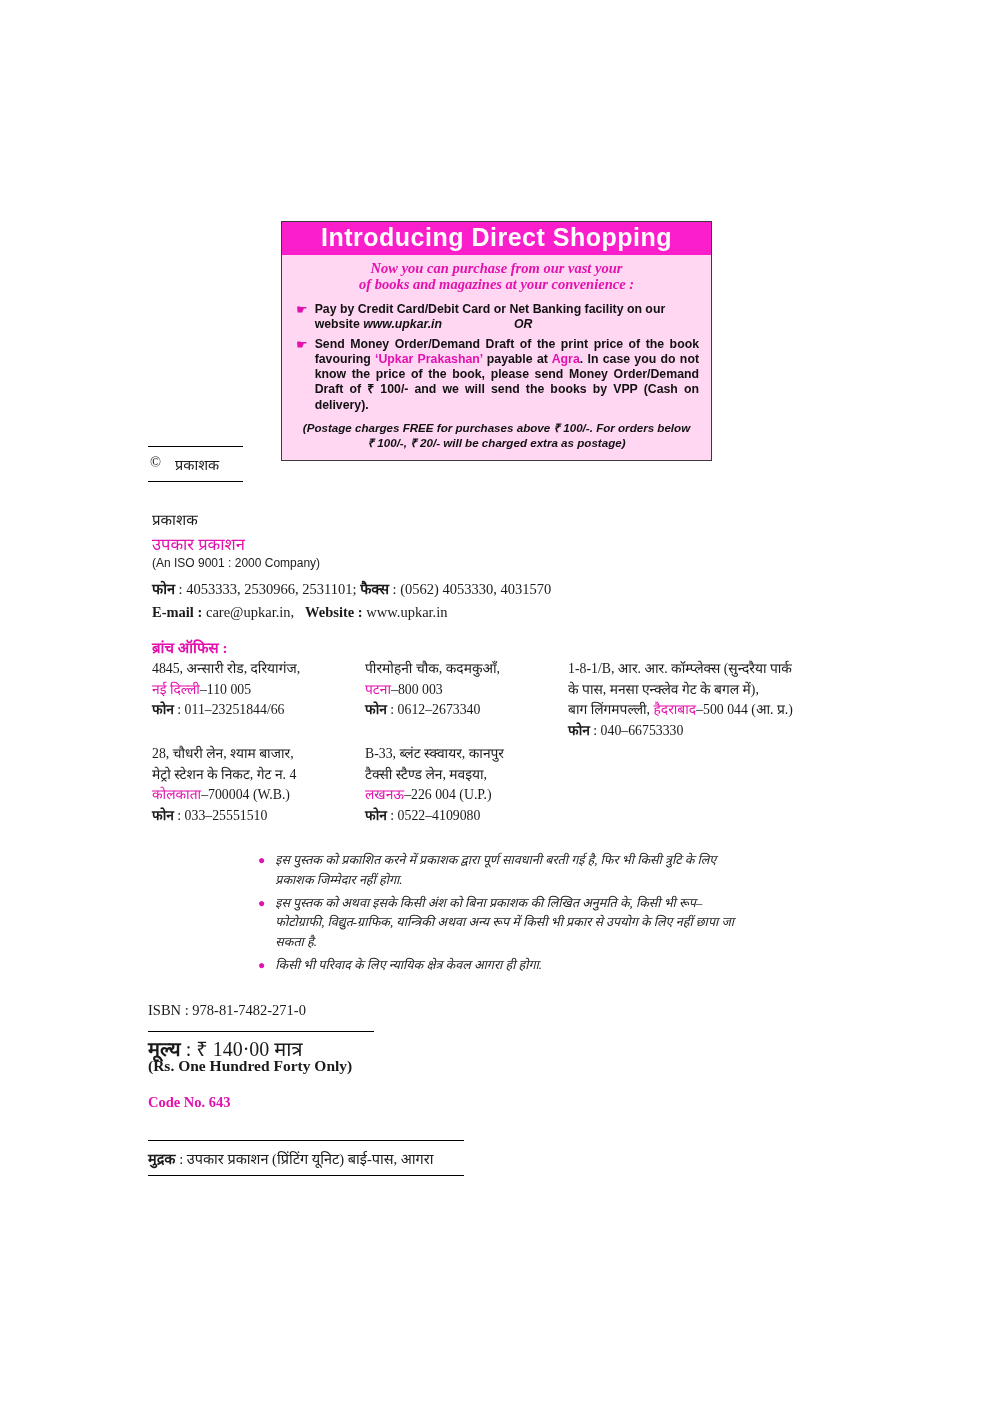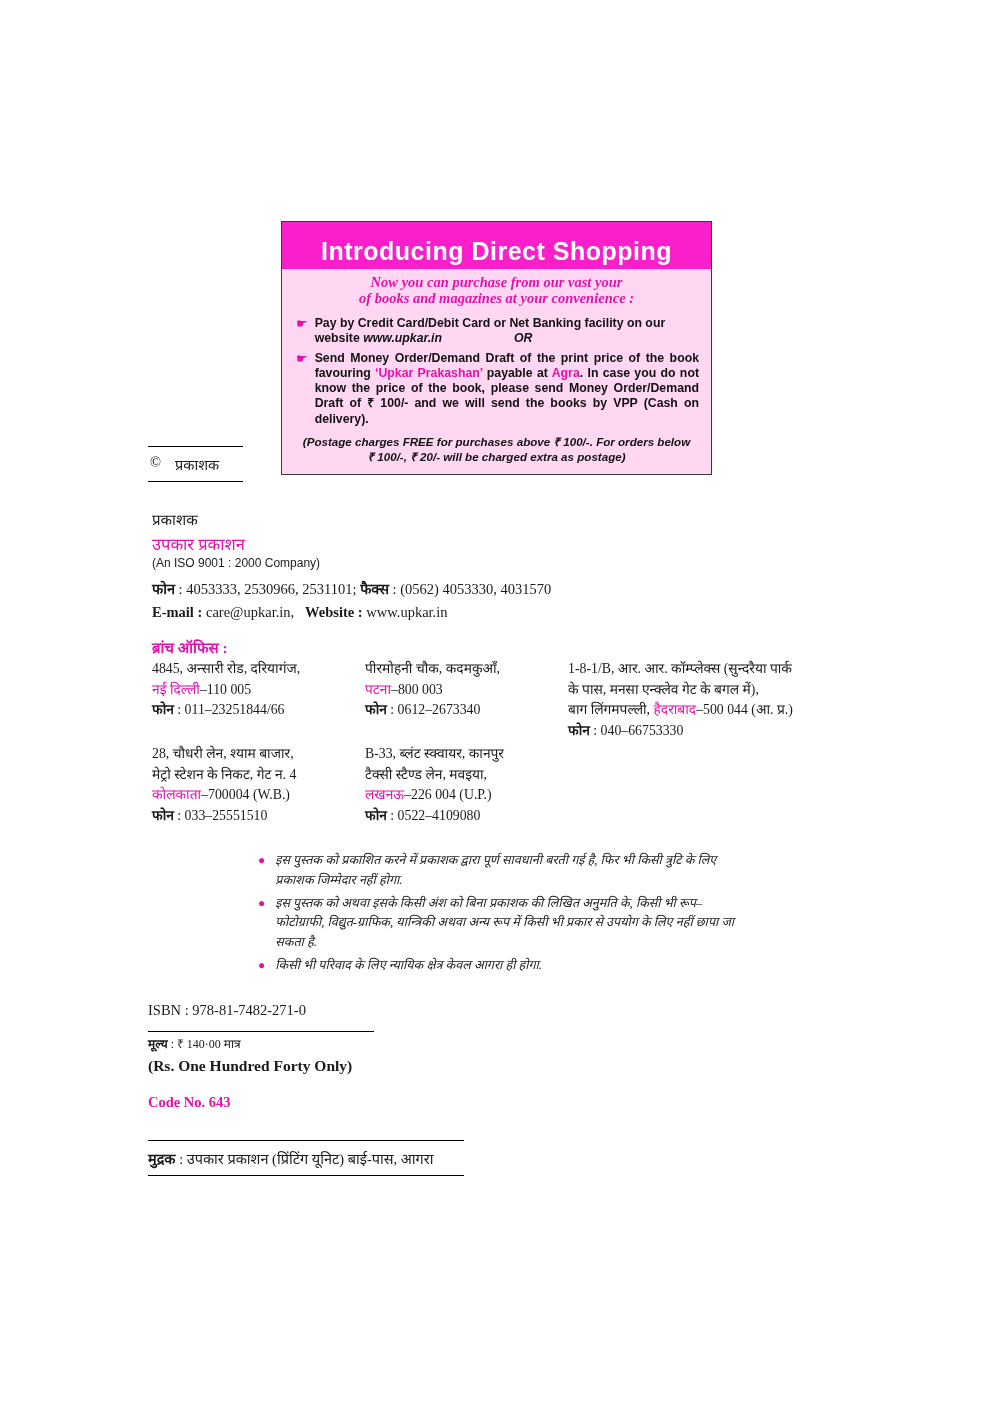--- a/index.html
+++ b/index.html
@@ -12,21 +12,21 @@
   b { font-weight:bold; }
 
   
   .promo-box {
     position:absolute; left:281px; top:221px; width:431px;
     border:1px solid #3a3a3a; background:var(--bg); padding-bottom:2px;
   }
   .promo-title {
     background:var(--bar); color:#fff;
     font-family:"Liberation Sans", sans-serif; font-weight:bold;
-    font-size:25px; text-align:center; padding:15px 0 3px; letter-spacing:.5px;
+    font-size:25px; text-align:center; padding:1px 0 3px; letter-spacing:.5px;
   }
   .promo-tagline {
     margin-top:5px; text-align:center; color:var(--accent);
     font-weight:bold; font-style:italic; font-size:14.5px; line-height:16px;
   }
   .promo-points { padding:6px 12px 0 14px; }
   .promo-point { display:flex; gap:7px; margin-top:4px; }
   .hand { color:var(--accent); font-size:13px; line-height:15px; flex:0 0 auto; }
   .point-text {
     font-family:"Liberation Sans", sans-serif; font-weight:bold;
@@ -63,21 +63,21 @@
   .notes { position:absolute; left:258px; top:851px; width:480px; }
   .note { display:flex; gap:10px; margin-bottom:3px; }
   .note-dot { color:var(--accent); font-size:12px; line-height:19.5px; flex:0 0 auto; }
   .note-text { font-style:italic; font-size:12.6px; line-height:19.8px; color:#222; }
 
   
   .isbn {
     position:absolute; left:148px; top:1002px; width:226px;
     font-size:14.5px; padding-bottom:12px; border-bottom:1.6px solid #000;
   }
-  .price { position:absolute; left:148px; top:1035px; font-size:12px; }
+  .price { position:absolute; left:148px; top:1035px; font-size:20px; }
   .price-words { position:absolute; left:148px; top:1057px; font-weight:bold; font-size:15.5px; }
   .code { position:absolute; left:148px; top:1094px; font-weight:bold; font-size:14.5px; color:var(--accent); }
   .printer {
     position:absolute; left:148px; top:1140px; width:316px;
     border-top:1.6px solid #000; border-bottom:1.6px solid #000;
     padding:7px 0; font-size:14.5px;
   }
 </style>
 </head>
 <body>

